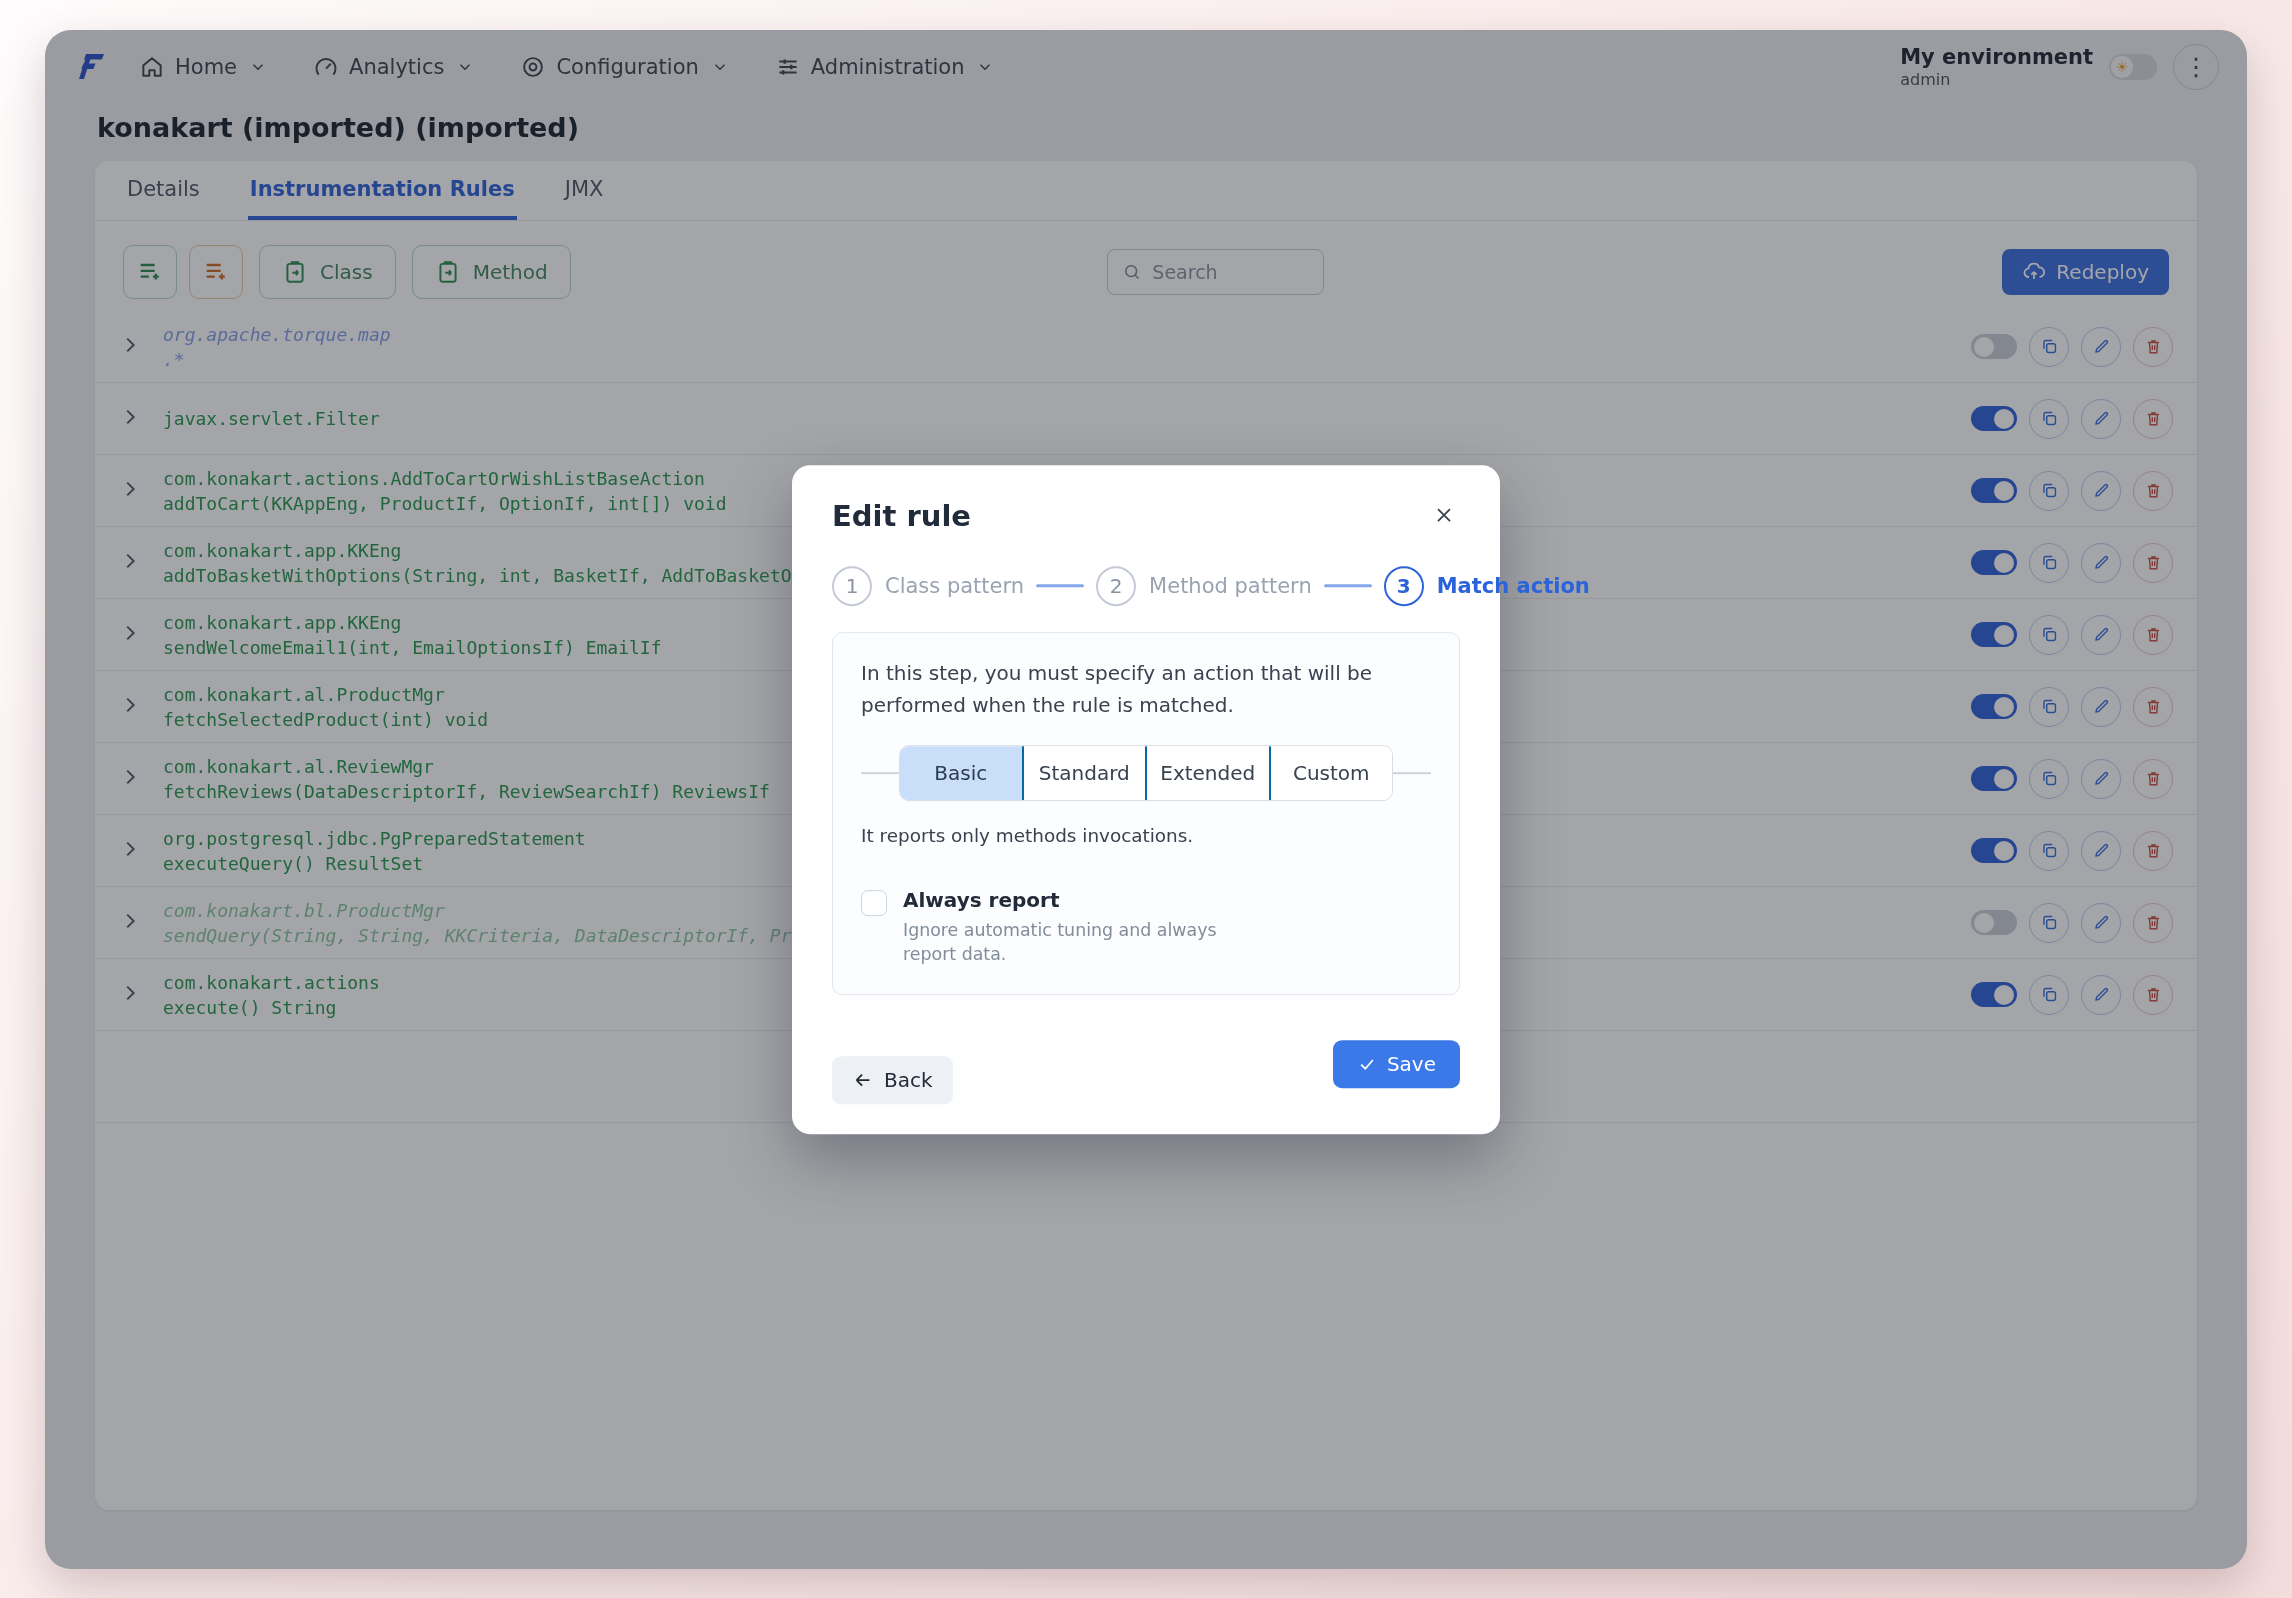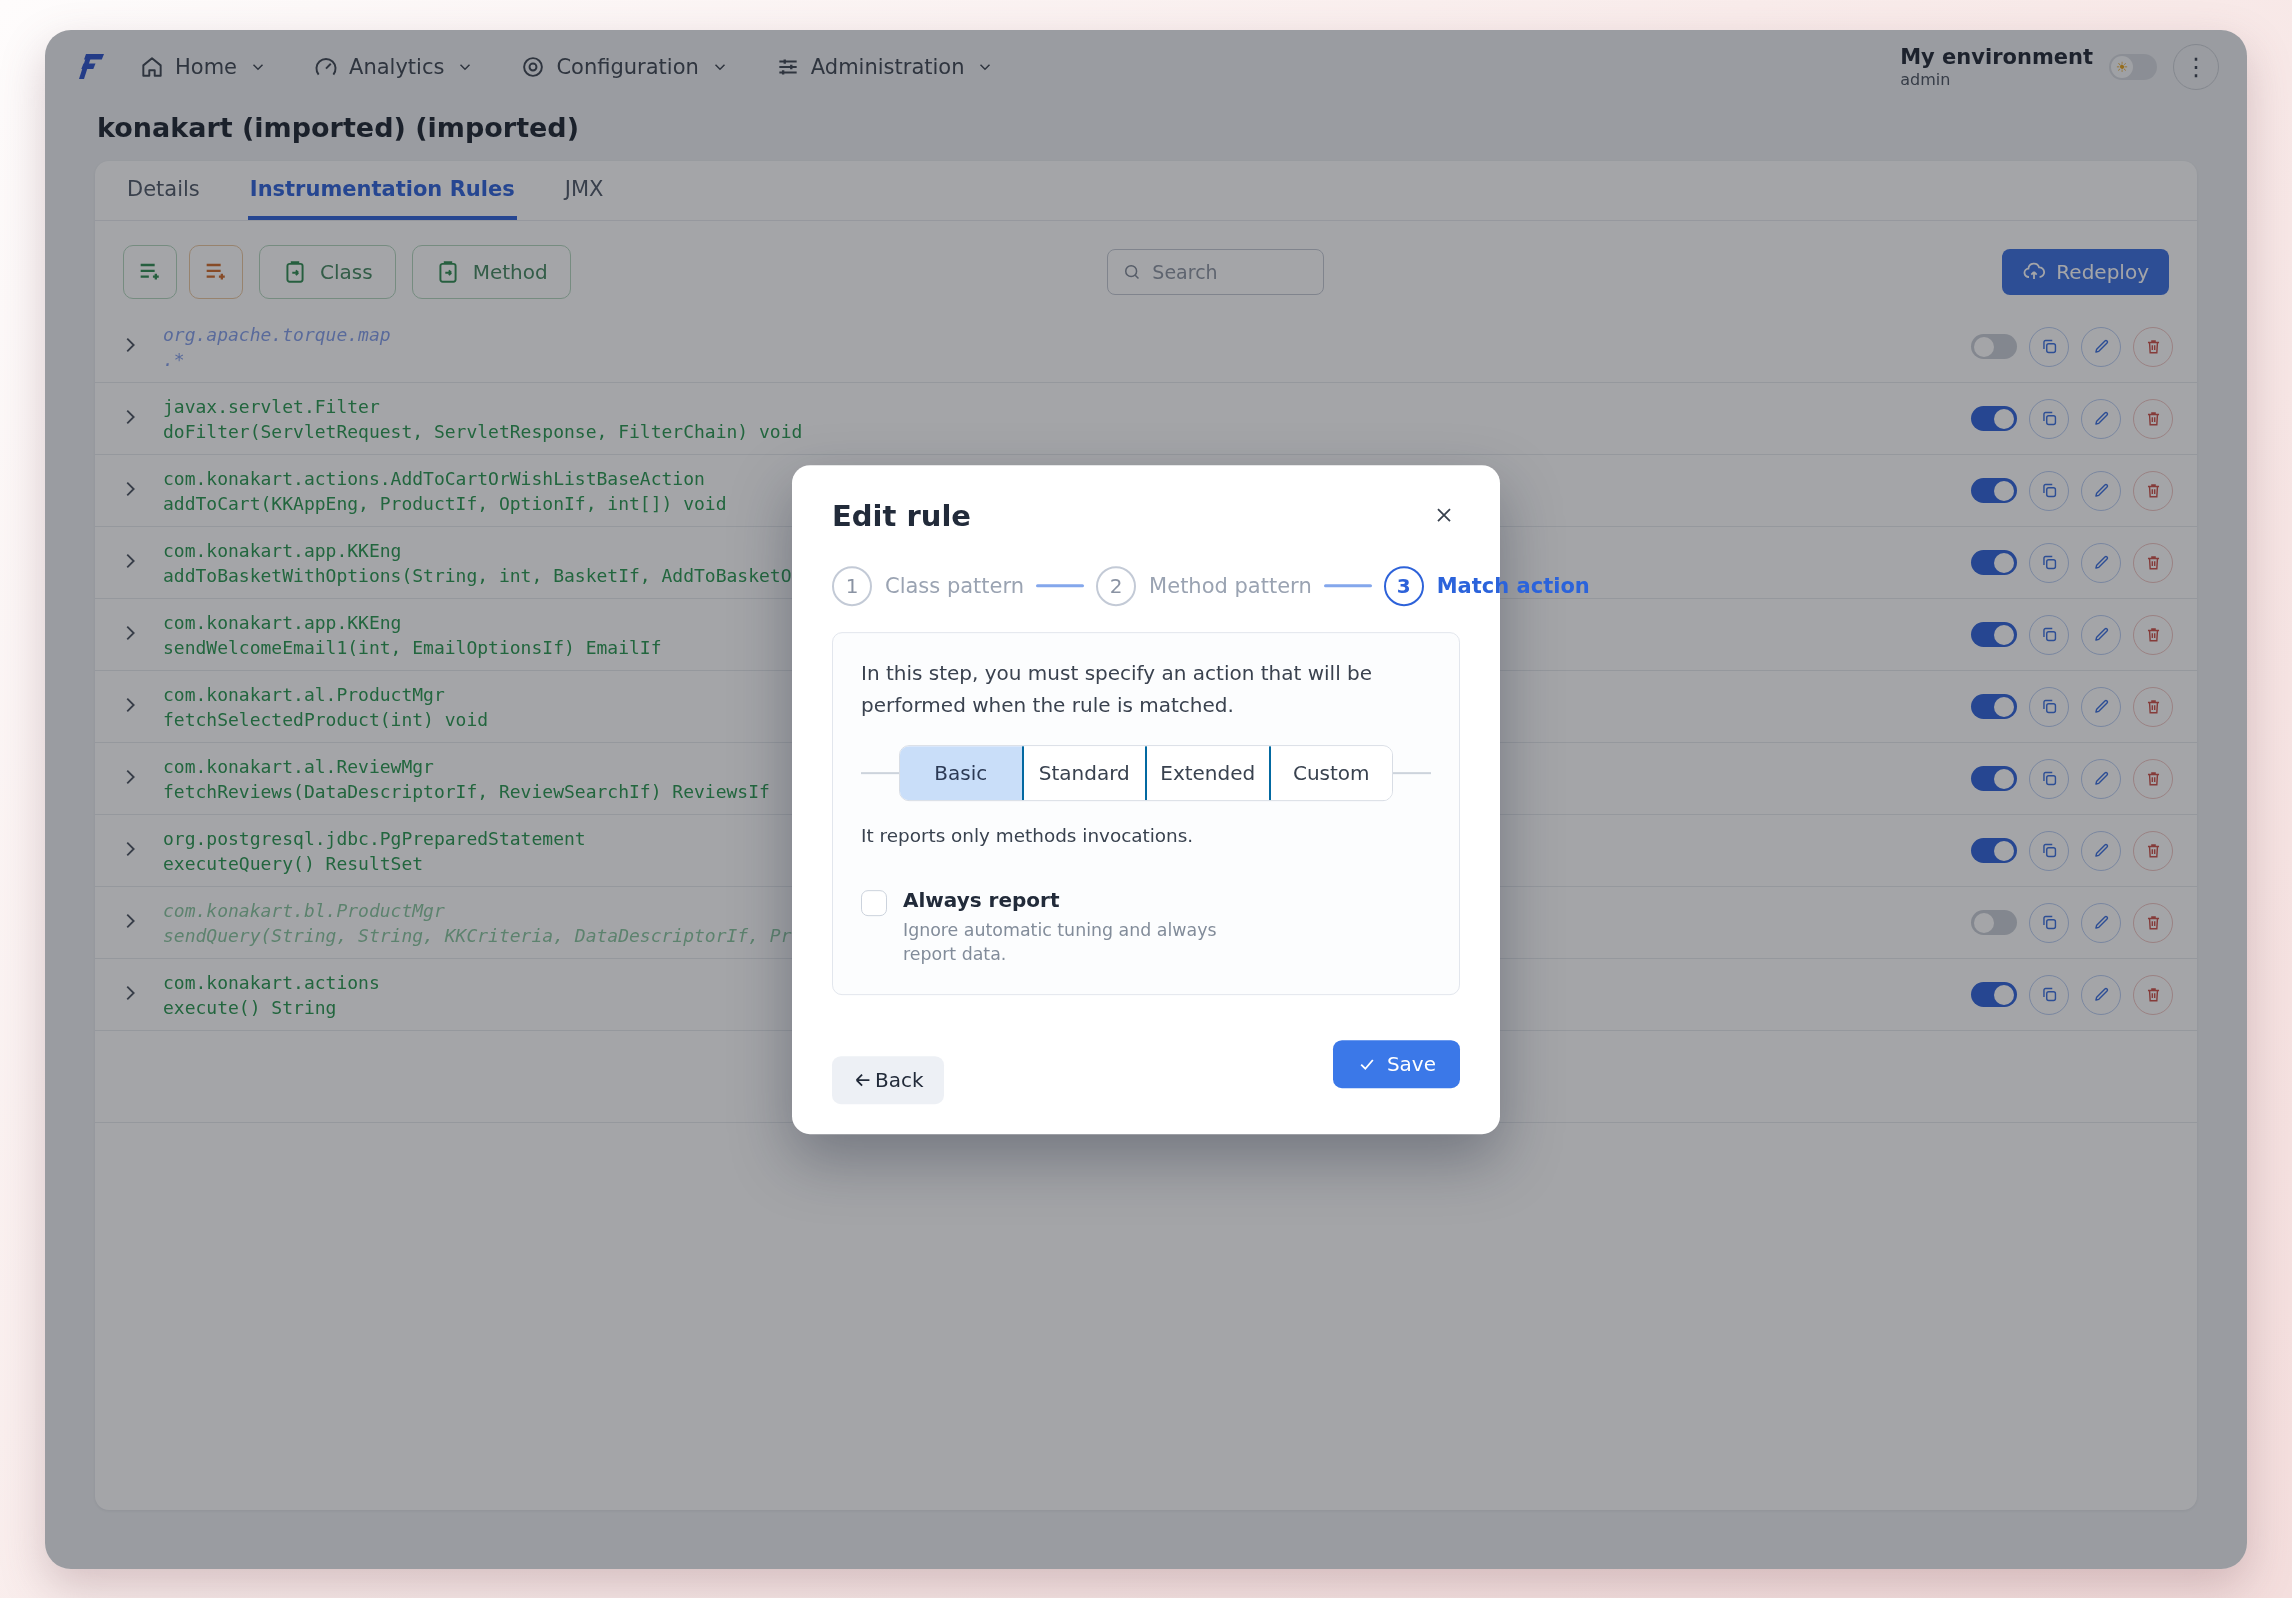--- a/index.html
+++ b/index.html
@@ -163,21 +163,21 @@
   .panel-note { margin-top:24px; font-size:18.4px; color:#39424f; }
   .chk-row { display:flex; align-items:flex-start; gap:16px; margin-top:42px; }
   .checkbox { width:26px; height:26px; border:1.5px solid #ccd3dd; border-radius:7px;
     background:#fff; cursor:pointer; flex:none; margin-top:2px; }
   .chk-label { font-size:20px; font-weight:600; color:#222b3a; cursor:pointer; }
   .chk-desc { margin-top:6px; font-size:17.4px; line-height:1.4; color:#828c9a;
     max-width:338px; }
 
   .modal-footer { display:flex; align-items:center; justify-content:space-between;
     margin-top:28px; }
-  .back-btn { height:48px; display:flex; align-items:center; gap:1px; padding:0 20px;
+  .back-btn { height:48px; display:flex; align-items:center; gap:10px; padding:0 20px;
     background:#edf0f5; border:none; border-radius:9px; font-size:20px; color:#222b3a;
     font-family:inherit; cursor:pointer;margin-top:33px; }
   .back-btn svg { width:22px; height:22px; }
   .save-btn { height:48px; display:flex; align-items:center; gap:10px; padding:16px 24px;
     background:#3b78e8; border:none; border-radius:9px; font-size:20px; color:#fff;
     font-family:inherit; cursor:pointer; }
   .save-btn svg { width:20px; height:20px; }
 </style>
 </head>
 <body>
@@ -338,21 +338,20 @@
   </div>
 
   <div class="rule-row green">
     <button class="row-chevron">
       <svg viewBox="0 0 24 24" fill="none" stroke="currentColor" stroke-width="2">
                 <path d="m9 5 7 7-7 7"></path>
               </svg>
     </button>
     <div class="rule-text">
       <div class="rule-class">javax.servlet.Filter</div>
-      <div class="rule-sig">doFilter(ServletRequest, ServletResponse, FilterChain) void</div>
     </div>
     <div class="row-actions">
       <button class="toggle">
                 <span class="knob"></span>
               </button>
       <button class="circle-btn blue">
         <svg viewBox="0 0 24 24" fill="none" stroke="currentColor" stroke-width="1.8">
                   <rect x="8.5" y="8.5" width="11" height="11" rx="2.5"></rect>
                   <path d="M5 15V6.5A2 2 0 0 1 7 4.5h8.5"></path>
                 </svg>

